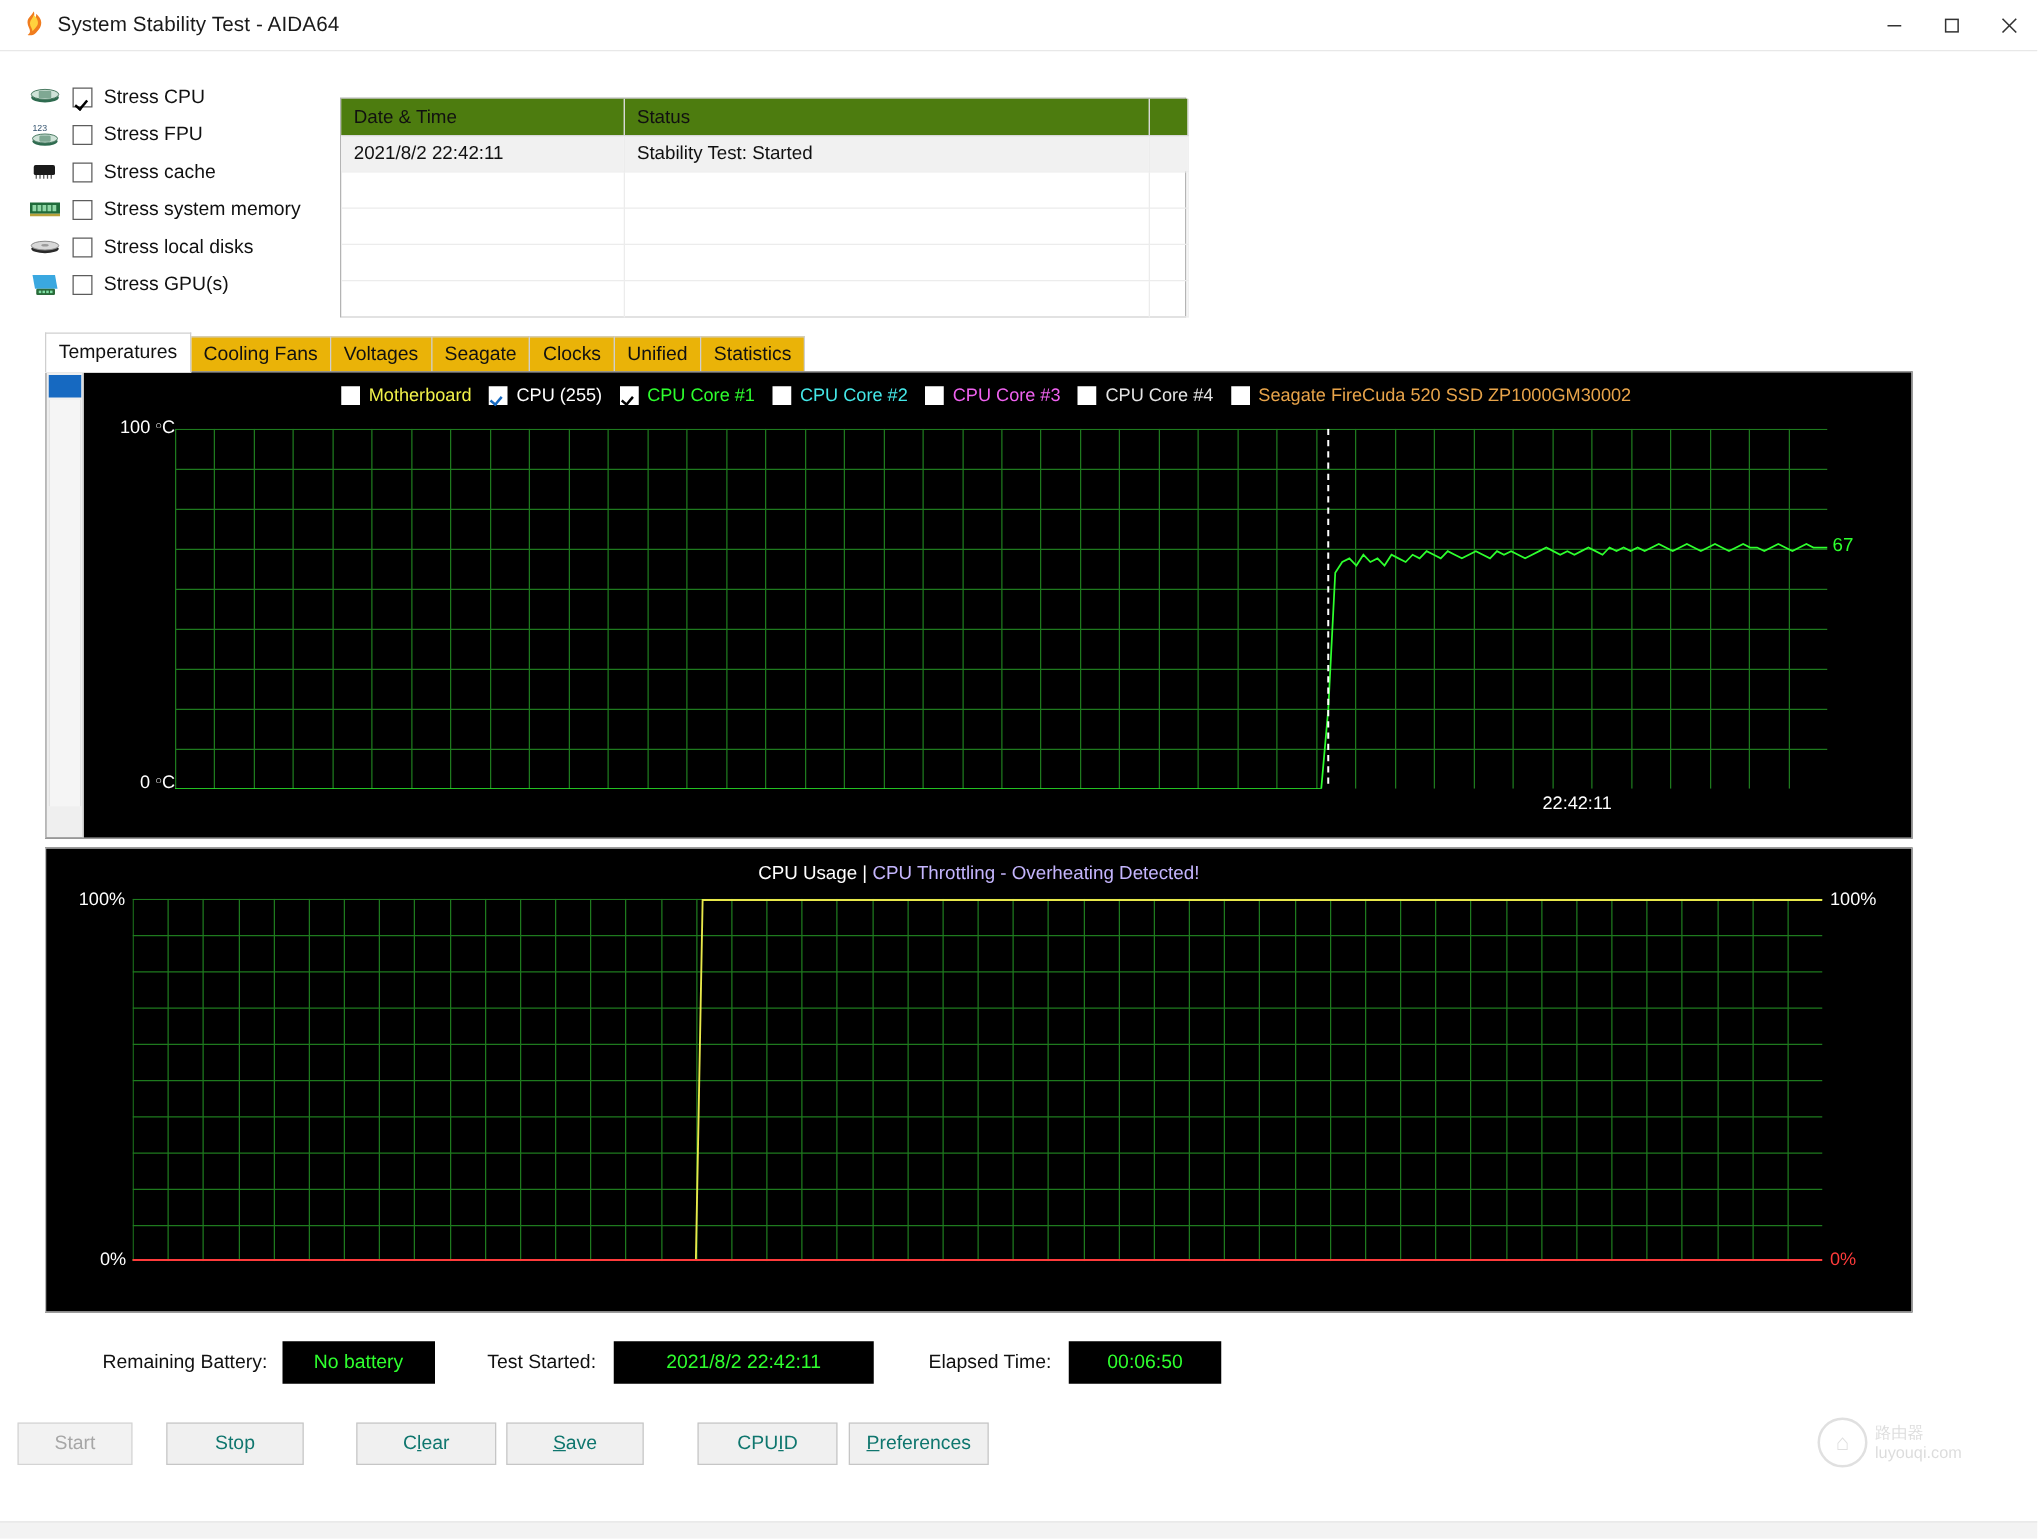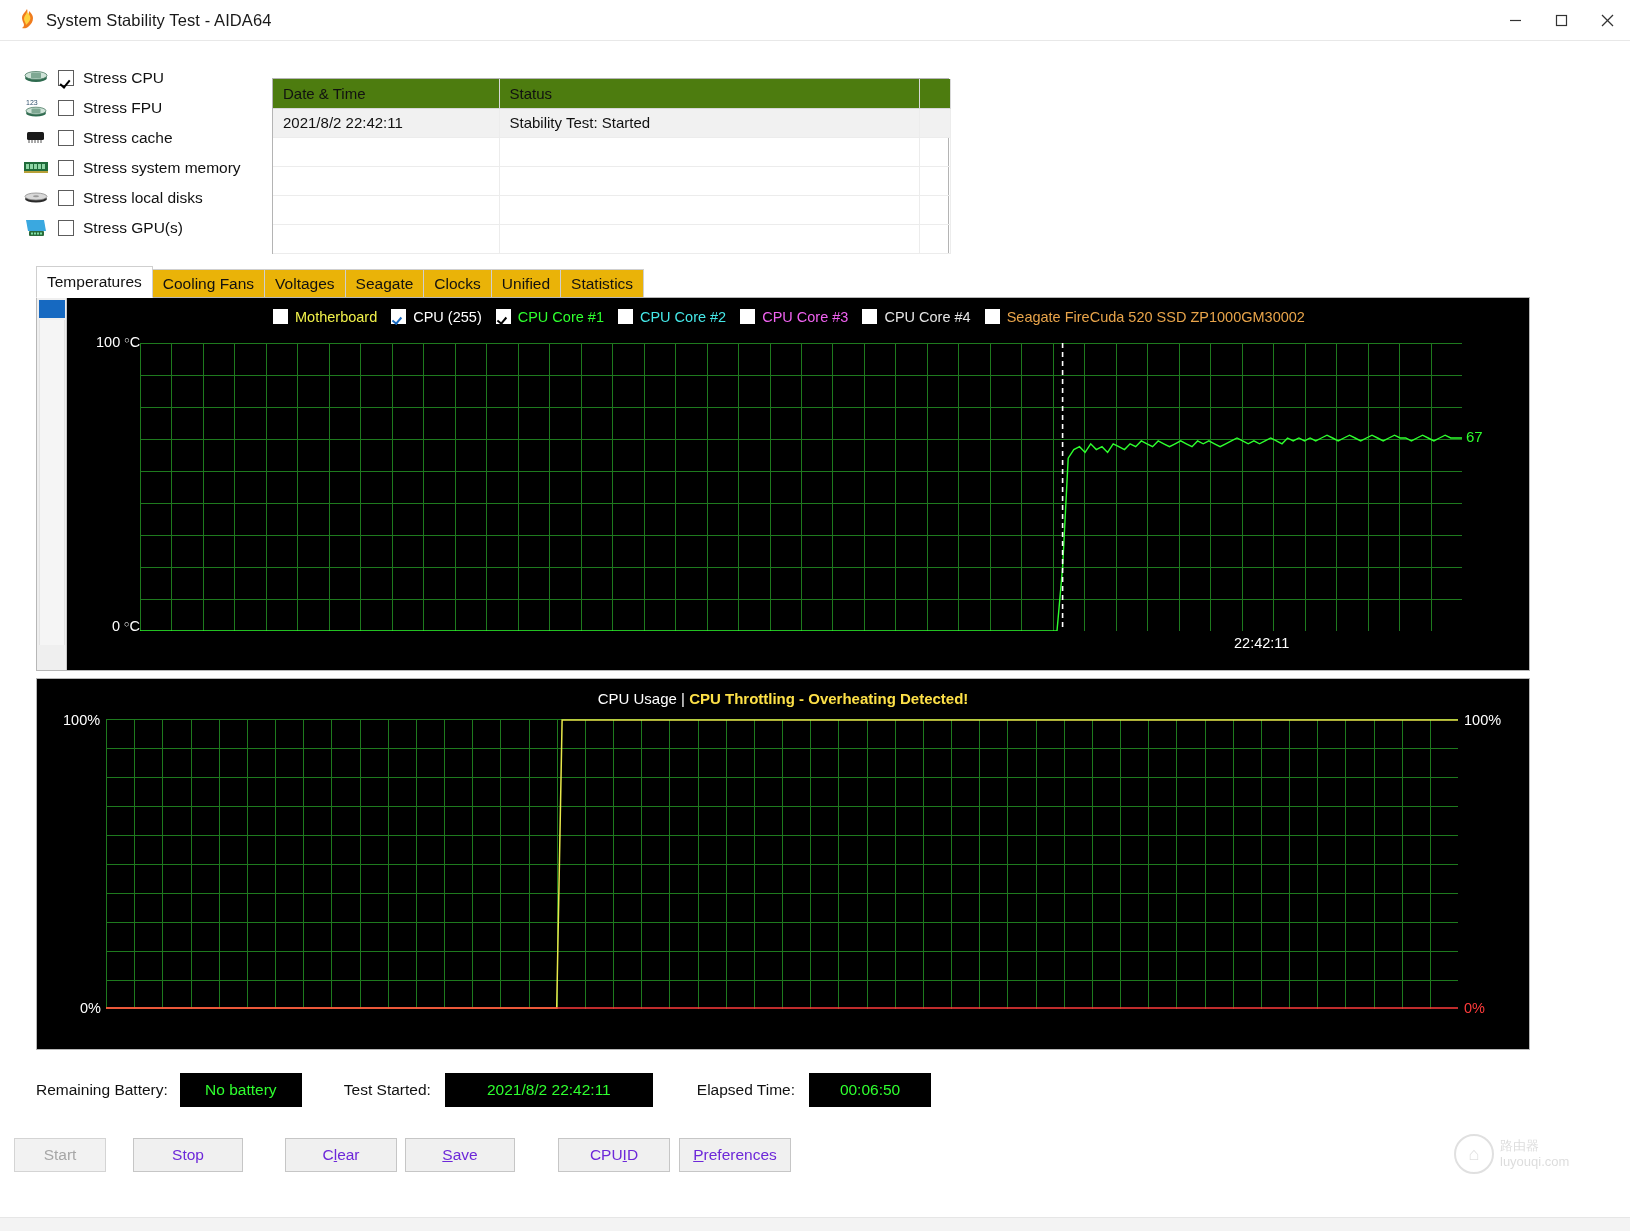--- a/index.html
+++ b/index.html
@@ -165,51 +165,51 @@
     width: 1494px; height: 372px;
     background: #000000;
     border: 1px solid #b7b7b7;
   }
   #usage-title {
     position: absolute; left: 0; top: 11px; width: 100%;
     text-align: center; font-size: 15px;
   }
   #usage-title .t1 { color: #ffffff; }
   #usage-title .sep { color: #ffffff; }
-  #usage-title .t2 { color: #fde047; font-weight: bold; }
+  #usage-title .t2 { color: #c4b5fd; }
   #usage-plot {
     position: absolute; left: 106px; top: 719px;
     width: 1352px; height: 290px;
   }
   #u-lbl-tl { position: absolute; left: 63px; top: 712px; color: #fff; font-size: 14.5px; }
   #u-lbl-bl { position: absolute; left: 80px; top: 1000px; color: #fff; font-size: 14.5px; }
   #u-lbl-tr { position: absolute; left: 1464px; top: 712px; color: #fff; font-size: 14.5px; }
   #u-lbl-br { position: absolute; left: 1464px; top: 1000px; color: #ff3b3b; font-size: 14.5px; }
 
   
   #status-row {
     position: absolute; left: 0; top: 1073px; width: 100%;
-    display: flex; align-items: center;
+    display: flex; align-items: center; padding-left: 46px;
   }
   .status-lbl { font-size: 15.5px; color: #111; }
   .status-val {
     background: #000000; color: #2eff2e;
     font-size: 15.5px; text-align: center;
     padding: 7px 0; height: 34px;
     display: flex; align-items: center; justify-content: center;
   }
 
   
   #btn-row { position: absolute; left: 0; top: 1138px; width: 100%; }
   .btn {
     position: absolute;
     height: 34px;
     background: #f0f0f0;
     border: 1px solid #c6c6c6;
-    font-size: 15.5px; color: #6d28d9;
+    font-size: 15.5px; color: #0f766e;
     display: flex; align-items: center; justify-content: center;
     font-family: "Liberation Sans", sans-serif;
   }
   .btn.disabled { color: #a6a6a6; background: #f2f2f2; border-color: #d4d4d4; }
   .btn u { text-decoration: underline; }
 
   
   #watermark {
     position: absolute; right: 16px; bottom: 48px;
     width: 160px; height: 58px; opacity: 0.30;

